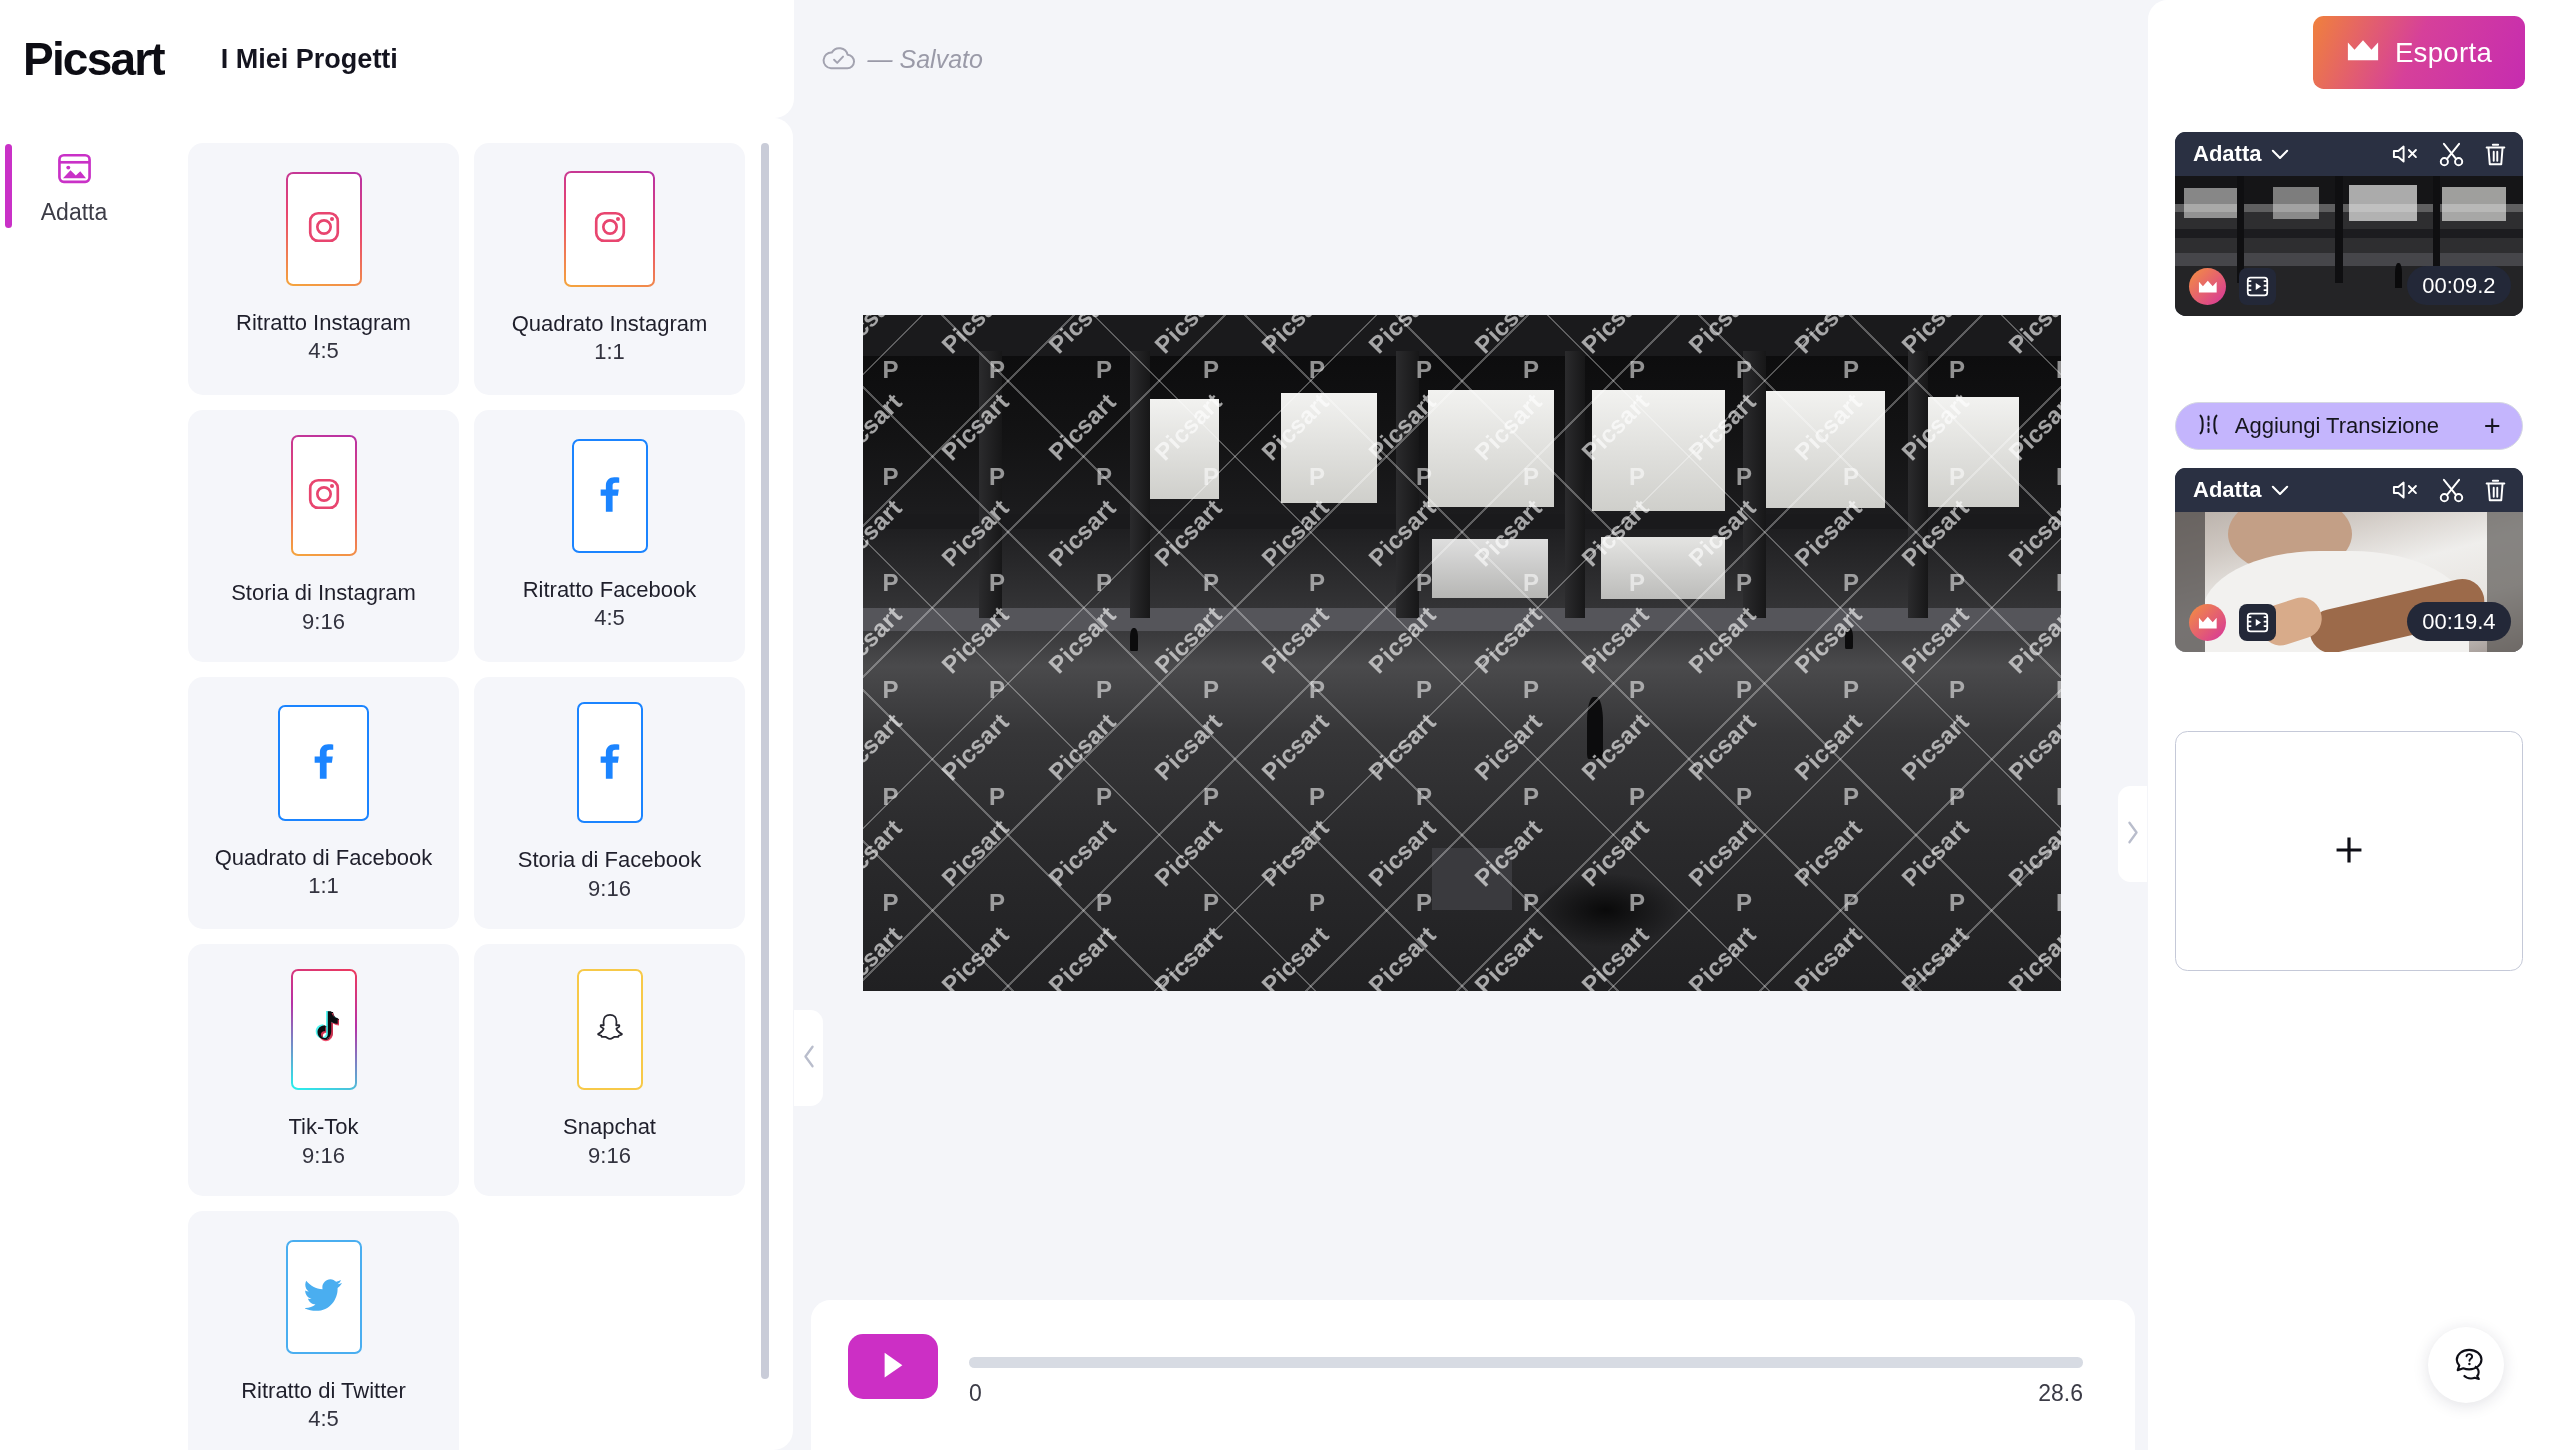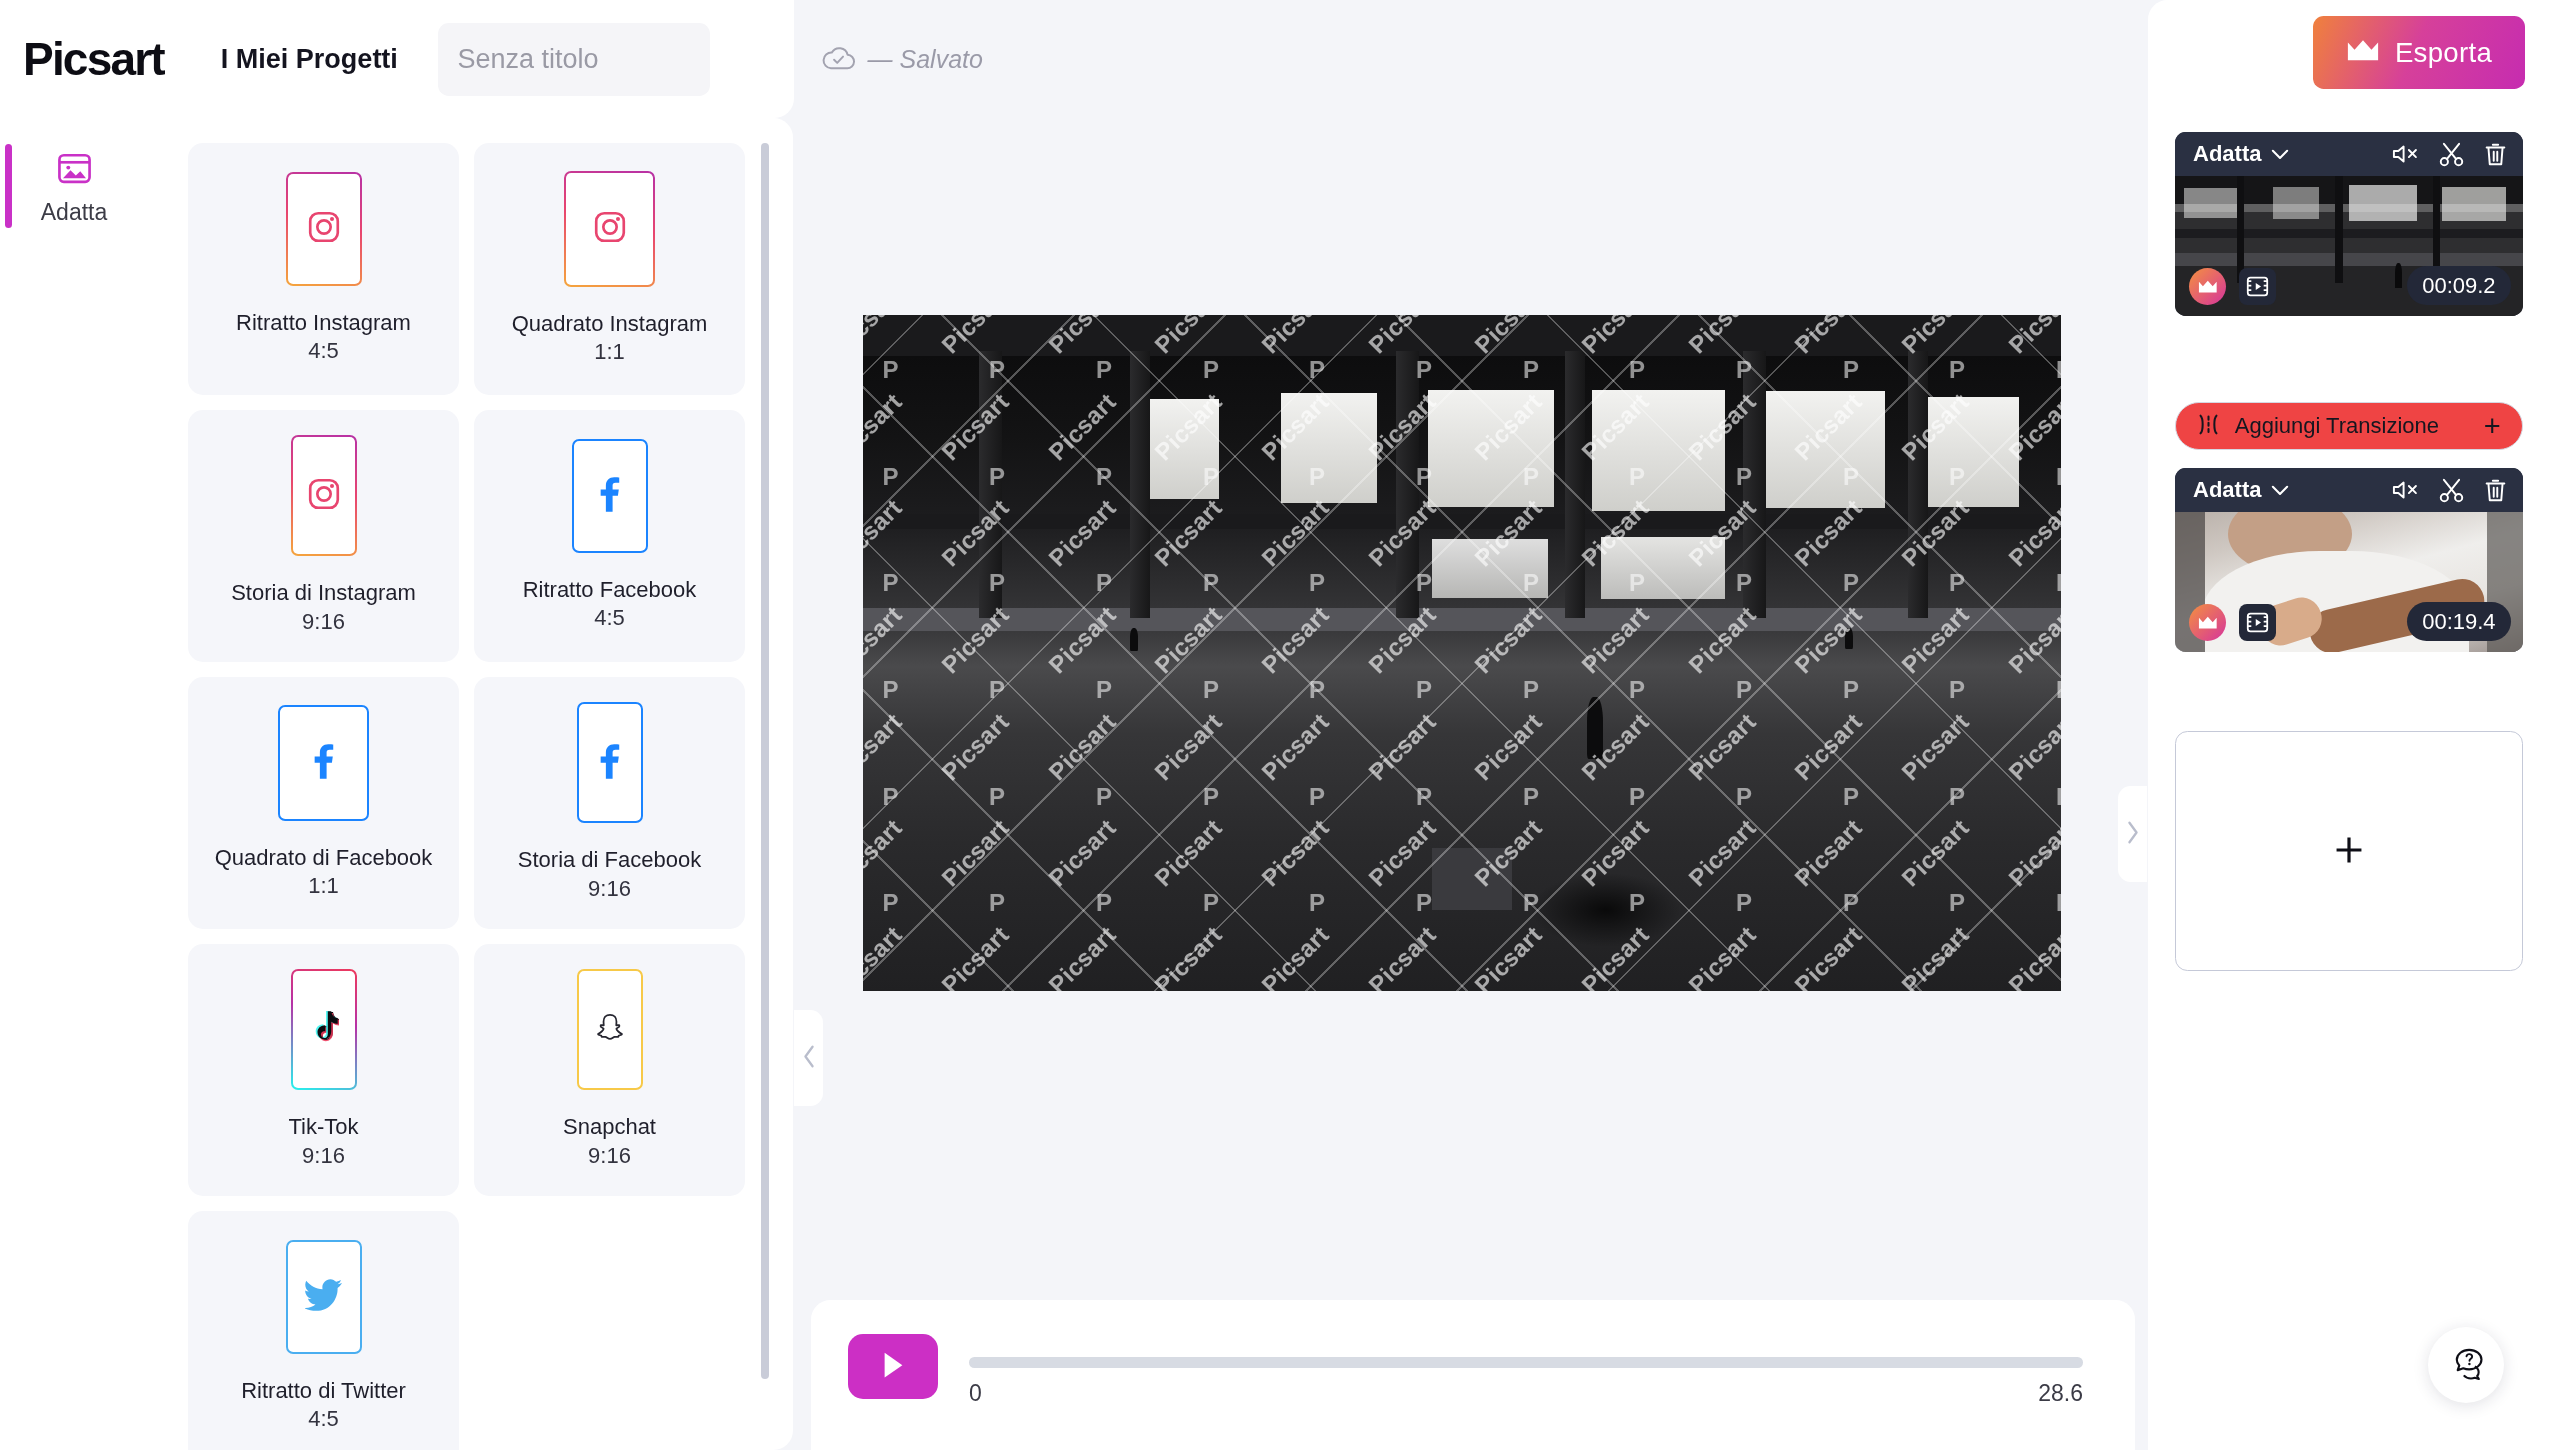--- a/index.html
+++ b/index.html
@@ -204,21 +204,21 @@
     position: absolute; left: 64px; bottom: 10.7px; width: 37px; height: 37px; border-radius: 8px;
     background: #232838; display: flex; align-items: center; justify-content: center;
   }
   .badge-time {
     position: absolute; right: 12.4px; bottom: 10.7px; height: 39px; padding: 0 15px;
     background: #232838; border-radius: 19.6px; color: #fff; font-size: 22px;
     display: flex; align-items: center; justify-content: center; font-weight: 500;
   }
   .transition-btn {
     position: absolute; left: 27px; top: 402px; width: 348px; height: 48px;
-    border: 1.8px solid #d5d8e2; border-radius: 24px; background: #ef4444; cursor: pointer;
+    border: 1.8px solid #d5d8e2; border-radius: 24px; background: #c4b5fd; cursor: pointer;
     display: flex; align-items: center; padding: 0 21.3px 0 19.6px; gap: 14.2px;
   }
   .transition-btn .tlbl { font-size: 22px; color: #16161f; font-weight: 500; }
   .transition-btn .plus { margin-left: auto; font-size: 29px; color: #16161f; line-height: 1; }
   .add-clip {
     position: absolute; left: 27px; top: 731px; width: 348px; height: 240px;
     border: 1.8px solid #c5c9d8; border-radius: 12.4px; background: #fff; cursor: pointer;
     display: flex; align-items: center; justify-content: center;
   }
   .help-btn {
@@ -229,21 +229,20 @@
   }
 </style>
 </head>
 <body>
 
 <div class="app">
 
   <div class="header">
     <div class="logo">Picsart</div>
     <div class="my-projects">I Miei Progetti</div>
-    <input class="title-field" value="" placeholder="Senza titolo" style="">
   </div>
 
   <div class="save-status">
     <span>
       <svg width="34" height="27" viewBox="0 0 38 30" fill="none">
         <path d="M10 27h18a7.5 7.5 0 0 0 .6-15A9.5 9.5 0 0 0 11 9.5 8 8 0 0 0 10 27z" stroke="#a3a3b0" stroke-width="2.2" stroke-linejoin="round"></path>
         <path d="M13.5 17.5l3.5 3.5 6.5-7" stroke="#a3a3b0" stroke-width="2.2" stroke-linecap="round" stroke-linejoin="round"></path>
       </svg>
     </span>
     <span class="txt">— Salvato</span>

